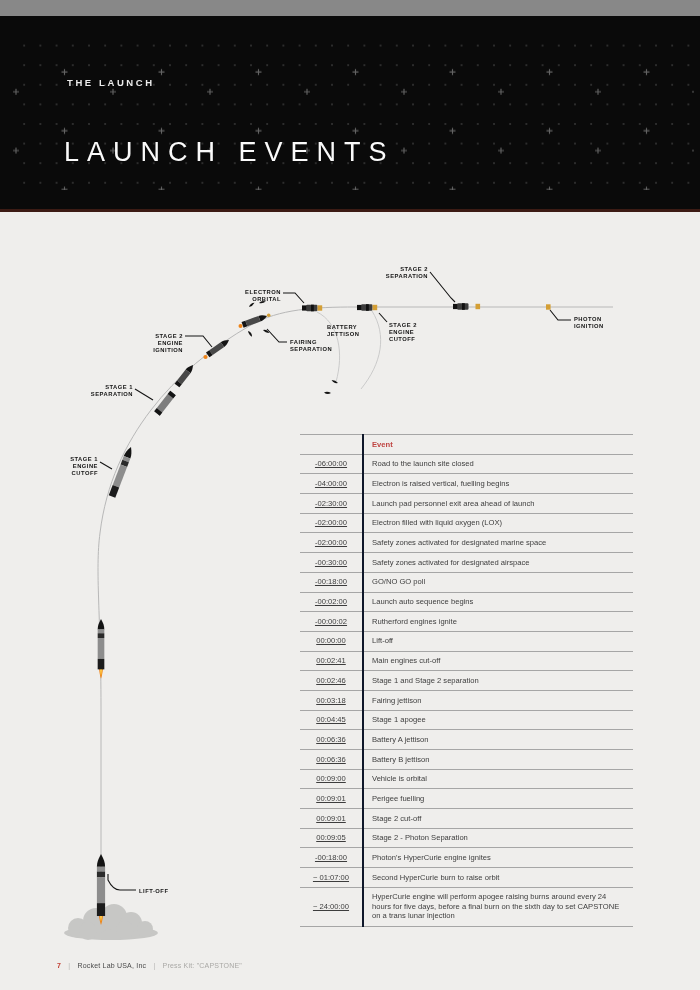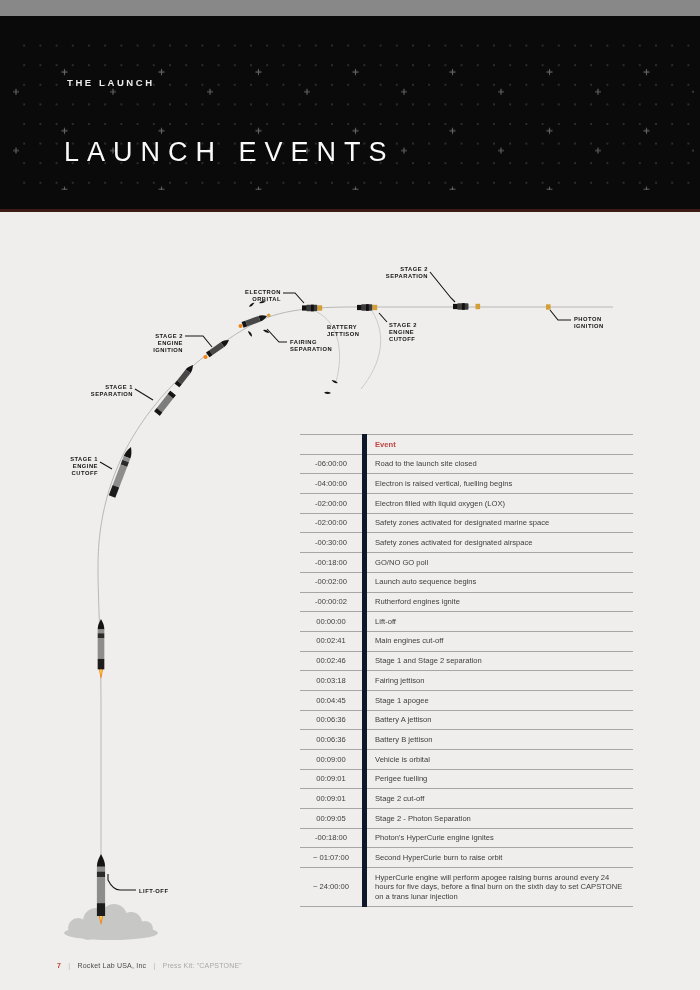--- a/index.html
+++ b/index.html
@@ -20,22 +20,22 @@
   svg.diagram{position:absolute;left:0;top:0;}
   .diag-label{font-size:5.8px;font-weight:bold;letter-spacing:0.5px;fill:#141414;}
 
   
   .events-wrap{position:absolute;left:300px;top:222px;width:333px;}
   table.events{width:333px;border-collapse:collapse;table-layout:fixed;}
   table.events tr{border-top:1px solid #a6a6a6;}
   table.events tbody tr:last-child{border-bottom:1px solid #a6a6a6;}
   table.events th,table.events td{font-size:7.6px;line-height:9.5px;color:#3d3d3d;
       font-weight:normal;vertical-align:middle;padding:4.6px 8px;}
-  table.events .t{width:62px;text-align:center;padding-left:0;padding-right:0;}
-  table.events .e{border-left:5px solid #0f172a;text-align:left;}
+  table.events .t{width:62px;text-align:center;padding-left:0;padding-right:0;text-decoration:underline;}
+  table.events .e{border-left:2px solid #0f172a;text-align:left;}
   table.events thead th{height:9px;}
   table.events thead .e{color:#bf4340;font-weight:bold;}
 
   
   .footer{position:absolute;left:57px;top:750px;font-size:7px;color:#4a4a4a;letter-spacing:0.2px;}
   .footer .pg{color:#c24034;font-weight:bold;}
   .footer .sep{color:#b5b5b3;margin:0 5px;}
   .footer .muted{color:#a9a8a5;}
 </style>
 </head>
@@ -230,20 +230,24 @@
   <tr>
     <td class="t">-06:00:00</td>
     <td class="e">Road to the launch site closed</td>
   </tr>
 
   <tr>
     <td class="t">-04:00:00</td>
     <td class="e">Electron is raised vertical, fuelling begins</td>
   </tr>
 
+  <tr>
+    <td class="t">-02:30:00</td>
+    <td class="e">Launch pad personnel exit area ahead of launch</td>
+  </tr>
 
   <tr>
     <td class="t">-02:00:00</td>
     <td class="e">Electron filled with liquid oxygen (LOX)</td>
   </tr>
 
   <tr>
     <td class="t">-02:00:00</td>
     <td class="e">Safety zones activated for designated marine space</td>
   </tr>

